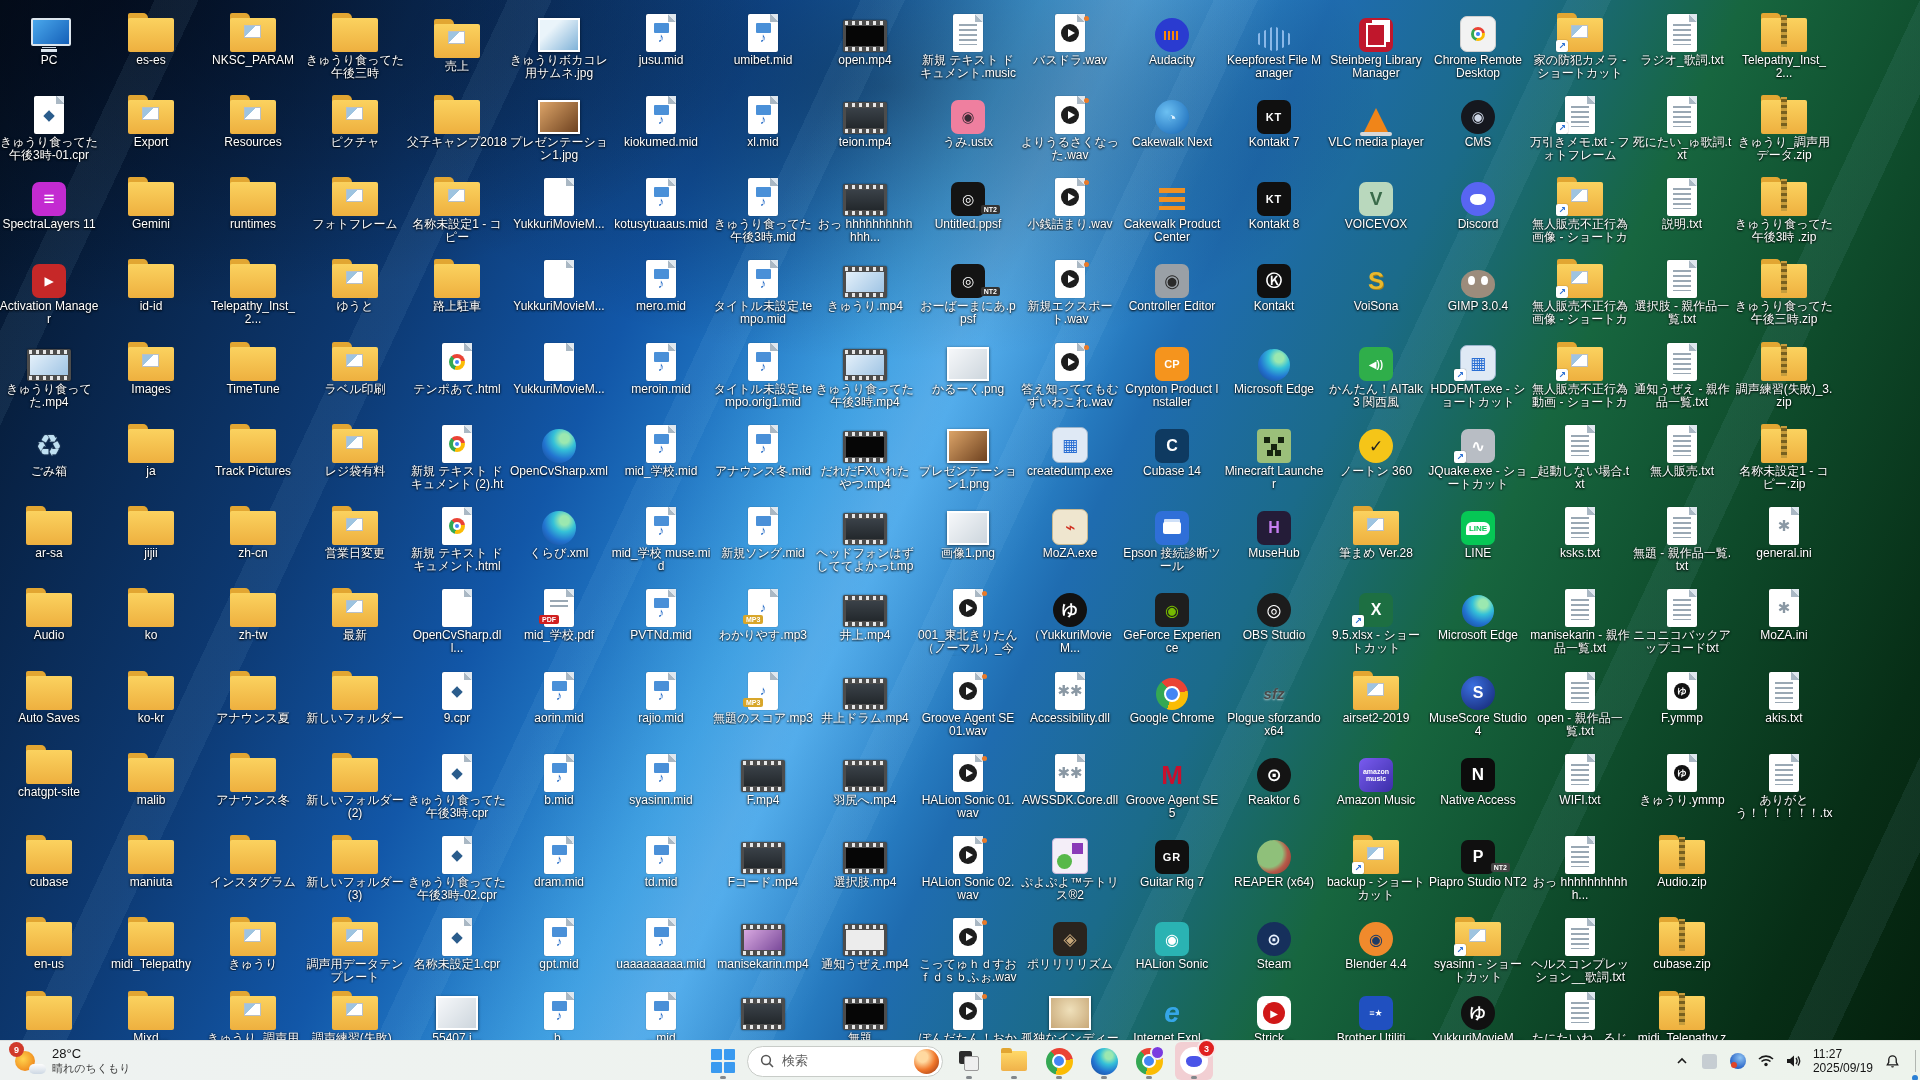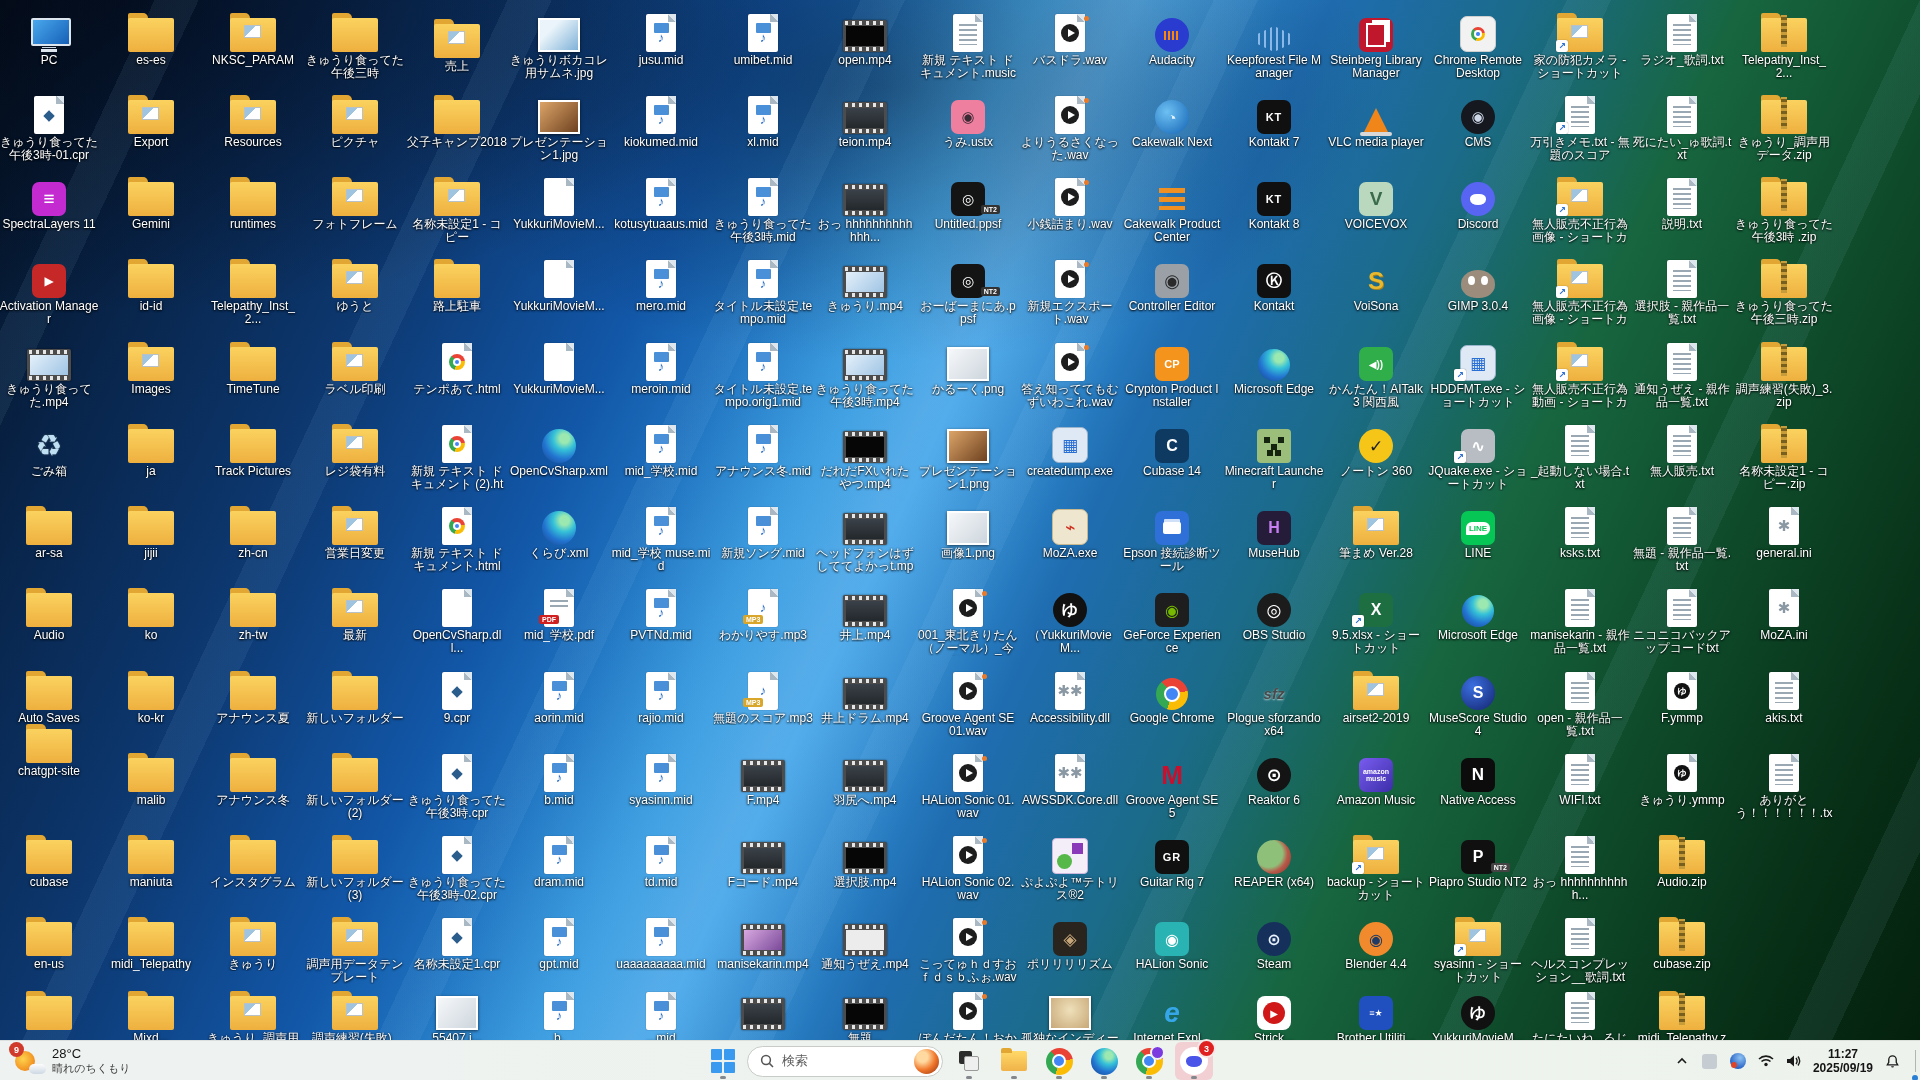--- a/index.html
+++ b/index.html
@@ -123,21 +123,21 @@
   .dccirc{width:28px;height:28px;background:#fff;border-radius:50%;display:flex;
     align-items:center;justify-content:center;}
   .dcg{width:16px;height:11px;background:#4a54e8;border-radius:45% 45% 55% 55%;}
   .dcbadge{position:absolute;right:-3px;top:-3px;width:15px;height:15px;border-radius:50%;
     background:#e02020;color:#fff;font-size:9px;font-weight:bold;display:flex;
     align-items:center;justify-content:center;border:2px solid #f6e7e9;}
   .pbadge{position:absolute;right:3px;top:3px;width:11px;height:11px;border-radius:50%;
     background:#7a3ae0;border:2px solid #eef2f1;}
   #tray{position:absolute;right:4px;top:0;height:40px;display:flex;align-items:center;gap:10px;}
   .trico{display:flex;align-items:center;justify-content:center;width:18px;height:24px;}
-  #clock{text-align:center;font-size:12px;line-height:14px;color:#141414;font-weight:bold;}
+  #clock{text-align:left;font-size:12px;line-height:14px;color:#141414;}
   .ghost{width:15px;height:15px;border-radius:3px;background:#c6cdd2;}
   .sphere{width:16px;height:16px;border-radius:50%;position:relative;
     background:radial-gradient(circle at 64% 30%,#8ec2f2,#1a56c0 80%);}
   .sphere::after{content:'';position:absolute;left:1px;bottom:1px;width:6px;height:6px;
     border-radius:50%;background:#e04428;}
   .edgebar{width:1px;height:22px;background:rgba(0,0,0,.25);margin-left:4px;}
   .traybadge::after{content:'';position:absolute;right:-2px;bottom:0;width:6px;height:6px;
     border-radius:50%;background:#2a7fd4;}
 </style>
 </head>
@@ -409,21 +409,21 @@
       </div>
       <div class="lbl">CMS</div>
     </div>
     <div class="cell" style="left:1530px;top:90px">
       <div class="ico">
         <span class="doc">
           <span class="lines"></span>
         </span>
         <span class="sc">↗</span>
       </div>
-      <div class="lbl">万引きメモ.txt - 無題のスコア</div>
+      <div class="lbl">万引きメモ.txt - フォトフレーム</div>
     </div>
     <div class="cell" style="left:1632px;top:90px">
       <div class="ico">
         <span class="doc">
           <span class="lines"></span>
         </span>
       </div>
       <div class="lbl">死にたい_ゅ歌詞.txt</div>
     </div>
     <div class="cell" style="left:1734px;top:90px">
@@ -1394,21 +1394,21 @@
       <div class="lbl">F.ymmp</div>
     </div>
     <div class="cell" style="left:1734px;top:666px">
       <div class="ico">
         <span class="doc">
           <span class="lines"></span>
         </span>
       </div>
       <div class="lbl">akis.txt</div>
     </div>
-    <div class="cell" style="left:-1px;top:719px">
+    <div class="cell" style="left:-1px;top:740px">
       <div class="ico">
         <span class="fold"></span>
       </div>
       <div class="lbl">chatgpt-site</div>
     </div>
     <div class="cell" style="left:101px;top:748px">
       <div class="ico">
         <span class="fold"></span>
       </div>
       <div class="lbl">malib</div>

